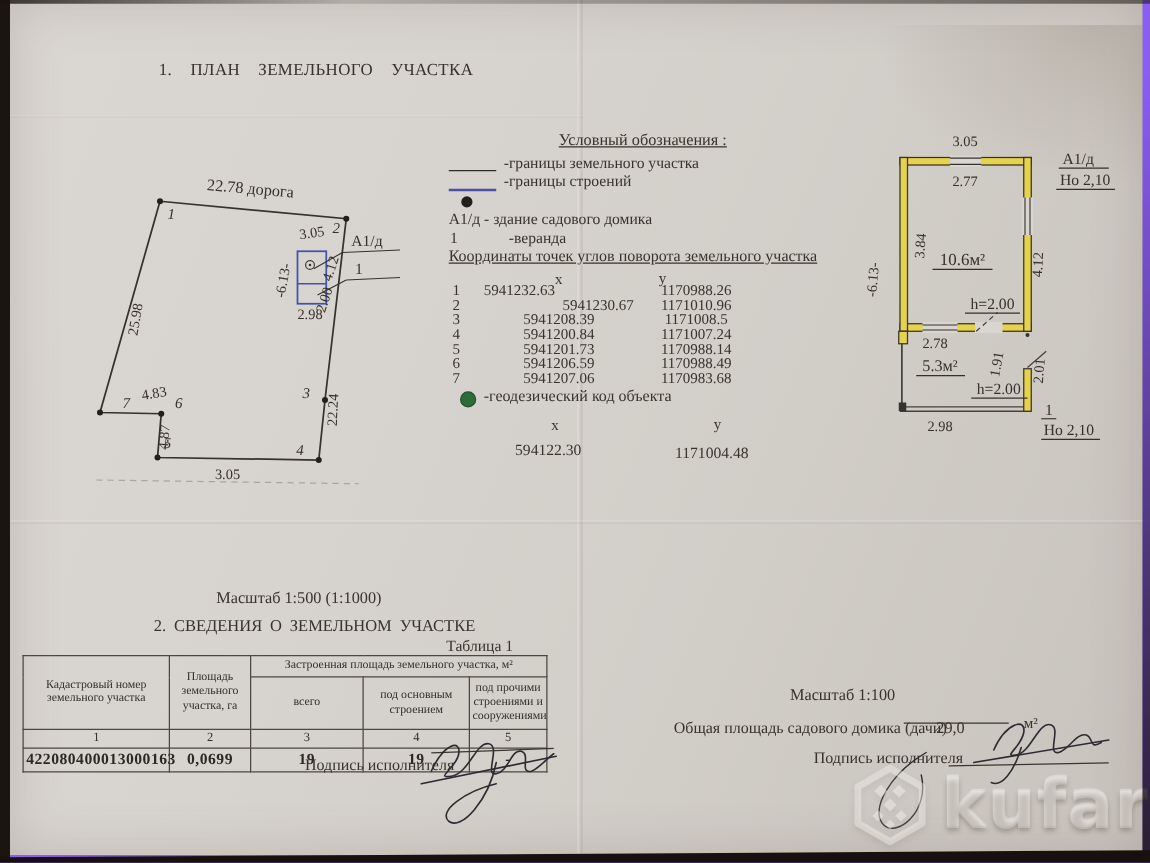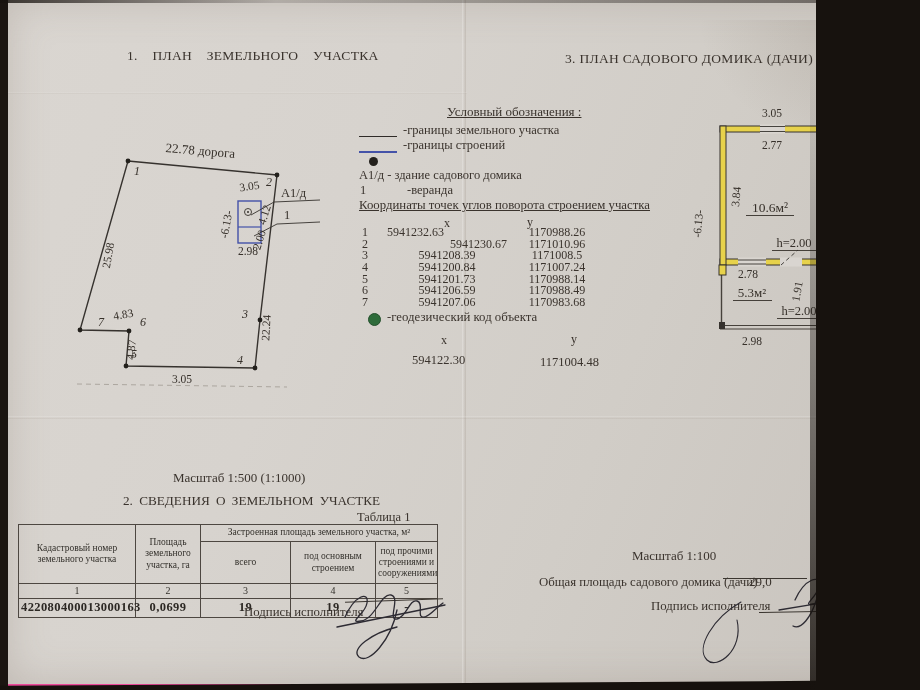--- a/index.html
+++ b/index.html
@@ -1,18 +1,18 @@
 <!DOCTYPE html>
 <html><head>
 <meta charset="utf-8">
 <style>
   html,body { margin:0; padding:0; background:#17120e; }
   #stage {
-    position:relative; width:816px; height:690px; overflow:hidden;
-    background:#ec4899;
+    position:relative; width:920px; height:690px; overflow:hidden;
+    background:#8b5cf6;
     font-family:"Liberation Serif", serif;
     color:#3a332d;
   }
   #paper {
     position:absolute; left:7px; top:0; width:907px; height:684px;
     background:linear-gradient(112deg,#dad6d1 0%, #d7d3ce 35%, #d1cdc7 65%, #c8c3bd 100%);
     box-shadow:inset 0 0 40px rgba(120,105,90,0.25);
   }
   .shade-tr { position:absolute; right:0; top:20px; width:240px; height:150px;
     background:radial-gradient(ellipse at 85% 0%, rgba(110,95,80,0.20), transparent 62%); }
@@ -65,32 +65,31 @@
 <body>
 
 <div id="stage">
   <div id="paper">
     <div class="shade-tr"></div>
     <div class="crease-v"></div>
     <div class="crease-h1"></div>
     <div class="crease-h2"></div>
 
     <span class="t title" style="left:120px;top:48px;">1. ПЛАН ЗЕМЕЛЬНОГО УЧАСТКА</span>
-    <span class="t title2" style="left:558px;top:51px;">3. ПЛАН САДОВОГО ДОМИКА (ДАЧИ)</span>
 
     <span class="t u" style="left:440px;top:104px;font-size:13px;">Условный обозначения :</span>
     <span class="legend-line" style="left:352px;top:136px;width:38px;border-top:1.6px solid #2f2b28;"></span>
     <span class="t" style="left:396px;top:123px;font-size:12.5px;">-границы земельного участка</span>
     <span class="legend-line" style="left:352px;top:151px;width:38px;border-top:2.2px solid #4452a8;"></span>
     <span class="t" style="left:396px;top:138px;font-size:12.5px;">-границы строений</span>
     <span class="dot" style="left:362px;top:157px;width:9px;height:9px;background:#23201c;"></span>
     <span class="t" style="left:352px;top:168px;font-size:12.5px;">А1/д - здание садового домика</span>
     <span class="t" style="left:353px;top:183px;font-size:12.5px;">1</span>
     <span class="t" style="left:400px;top:183px;font-size:12.5px;">-веранда</span>
-    <span class="t u" style="left:352px;top:198px;font-size:12.8px;">Координаты точек углов поворота строением участка</span>
+    <span class="t u" style="left:352px;top:198px;font-size:12.8px;">Координаты точек углов поворота земельного участка</span>
 
     <span class="t" style="left:437px;top:216px;font-size:12px;">х</span>
     <span class="t" style="left:520px;top:215px;font-size:12px;">у</span>
     <div style="position:absolute;left:355px;top:227px;width:280px;font-size:12px;">
       <div style="display:flex;height:11.7px;line-height:11.7px;">
           <span style="width:25px;">1</span>
           <span style="width:120px;">5941232.63</span>
           <span style="width:100px;text-align:center;">1170988.26</span>
         </div>
       <div style="display:flex;height:11.7px;line-height:11.7px;">
@@ -308,20 +307,34 @@
       <g fill="none" stroke="#2d2b33" stroke-width="1.3" stroke-linecap="round">
         <path d="M38,48 C48,26 64,22 62,34 C60,46 44,54 56,52 C68,50 74,24 84,28 C92,31 80,52 90,50 C98,48 104,34 112,36 C118,38 114,48 124,42"></path>
         <path d="M22,58 L130,40"></path>
         <path d="M60,46 C54,66 44,78 36,74"></path>
       </g>
     </svg>
     <svg style="position:absolute;left:682px;top:598px;" width="75" height="75" viewBox="0 0 75 75">
       <path d="M52,4 C24,20 6,50 18,62 C28,72 55,52 48,22" fill="none" stroke="#2d2b33" stroke-width="1.1" stroke-linecap="round"></path>
     </svg>
 
+    <div id="watermark">
+      <svg id="wm-hex" width="72" height="72" viewBox="0 0 72 72">
+        <polygon points="36,4 64,20 64,52 36,68 8,52 8,20" fill="rgba(250,247,243,0.10)" stroke="rgba(250,247,243,0.40)" stroke-width="6" stroke-linejoin="round"></polygon>
+        <g fill="rgba(250,247,243,0.45)">
+          <rect x="24" y="20" width="8" height="8" transform="rotate(45 28 24)"></rect>
+          <rect x="40" y="20" width="8" height="8" transform="rotate(45 44 24)"></rect>
+          <rect x="32" y="32" width="8" height="8" transform="rotate(45 36 36)"></rect>
+          <rect x="22" y="42" width="7" height="7" transform="rotate(45 25.5 45.5)"></rect>
+          <rect x="42" y="42" width="7" height="7" transform="rotate(45 45.5 45.5)"></rect>
+          <rect x="33" y="50" width="6" height="6" transform="rotate(45 36 53)"></rect>
+        </g>
+      </svg>
+      <span id="wm-text">kufar</span>
+    </div>
 
   </div>
 
   <div class="edge-left"></div>
   <div class="edge-bottom"></div>
   <div class="edge-right"></div>
   <div class="edge-top"></div>
 </div>
 
 </body></html>

